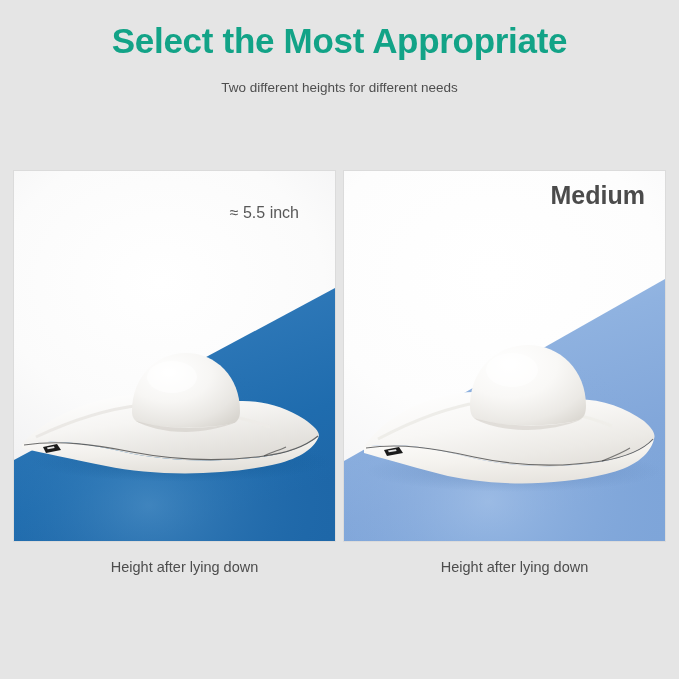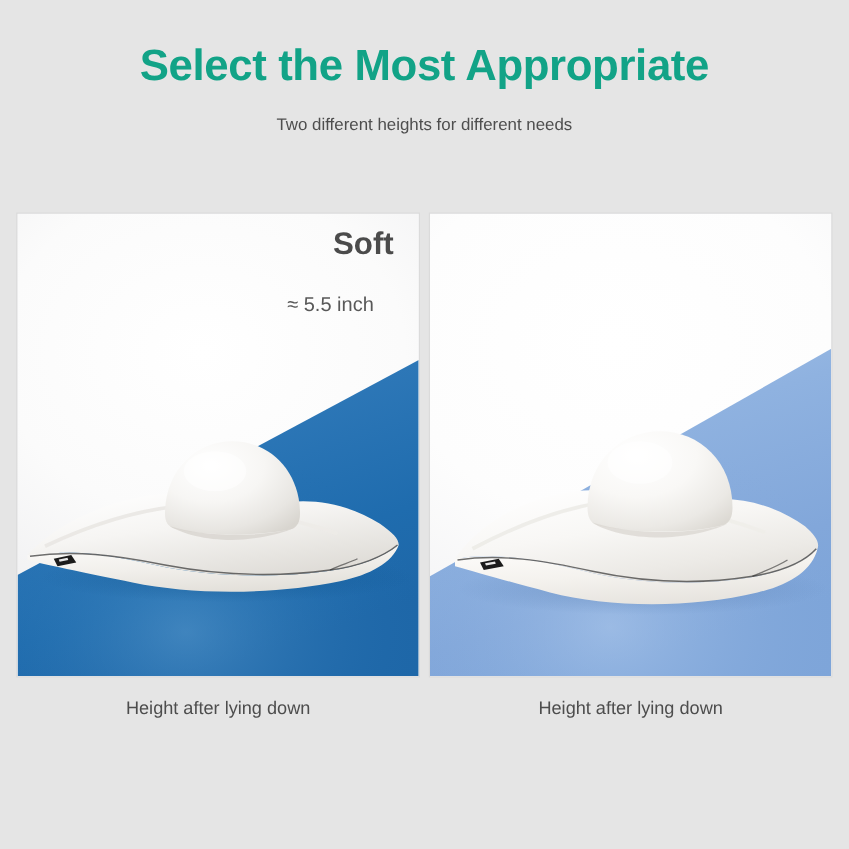--- a/index.html
+++ b/index.html
@@ -11,21 +11,21 @@
     height: 679px;
     background: #e5e5e5;
     font-family: "Liberation Sans", sans-serif;
     overflow: hidden;
     position: relative;
   }
 
   
   .header {
     width: 100%;
-    padding-top: 32px;
+    padding-top: 20px;
     text-align: center;
     box-sizing: border-box;
   }
   .main-title {
     margin: 0;
     font-size: 35px;
     font-weight: bold;
     letter-spacing: -0.3px;
     color: #12a387;
     line-height: 42px;
@@ -110,21 +110,21 @@
     position: absolute;
     inset: 0;
     z-index: 3;
   }
   .pillow-art svg { display: block; width: 100%; height: 100%; }
 
   
   .captions {
     position: absolute;
     top: 557px;
-    left: 14px;
+    left: 24px;
     width: 651px;
     display: flex;
     justify-content: space-between;
   }
   .caption {
     width: 321px;
     text-align: center;
     color: #4d4d4d;
     font-size: 14.5px;
     line-height: 21px;
@@ -157,21 +157,20 @@
             <stop offset="0%" stop-color="#5a9acd" stop-opacity="0.55"></stop>
             <stop offset="100%" stop-color="#1f6cae" stop-opacity="0"></stop>
           </radialGradient>
         </defs>
         <path d="M321,117 L321,370 L0,370 L0,289 Z" fill="url(#wedgeSoft)"></path>
         <path d="M321,117 L321,370 L0,370 L0,289 Z" fill="url(#wedgeSoftGlow)"></path>
       </svg>
     </div>
 
     <div class="panel-head">
-      <p class="panel-label">Soft</p>
       <p class="panel-height">≈ 5.5 inch</p>
     </div>
 
     <div class="pillow-art">
       <svg viewBox="0 0 321 370" preserveAspectRatio="none">
         <defs>
           <linearGradient id="pBodySoft" x1="0.1" y1="0" x2="0.75" y2="1">
             <stop offset="0%" stop-color="#ffffff"></stop>
             <stop offset="42%" stop-color="#f6f5f3"></stop>
             <stop offset="78%" stop-color="#e7e5e1"></stop>
@@ -248,20 +247,21 @@
             <stop offset="0%" stop-color="#b6cfef" stop-opacity="0.5"></stop>
             <stop offset="100%" stop-color="#7ea5d9" stop-opacity="0"></stop>
           </radialGradient>
         </defs>
         <path d="M321,108 L321,370 L0,370 L0,290 Z" fill="url(#wedgeMed)"></path>
         <path d="M321,108 L321,370 L0,370 L0,290 Z" fill="url(#wedgeMedGlow)"></path>
       </svg>
     </div>
 
     <div class="panel-head">
+      <p class="panel-label">Medium</p>
     </div>
 
     <div class="pillow-art">
       <svg viewBox="0 0 321 370" preserveAspectRatio="none">
         <defs>
           <linearGradient id="pBodyMed" x1="0.1" y1="0" x2="0.75" y2="1">
             <stop offset="0%" stop-color="#ffffff"></stop>
             <stop offset="45%" stop-color="#f8f7f5"></stop>
             <stop offset="80%" stop-color="#eceae6"></stop>
             <stop offset="100%" stop-color="#e3e0db"></stop>

